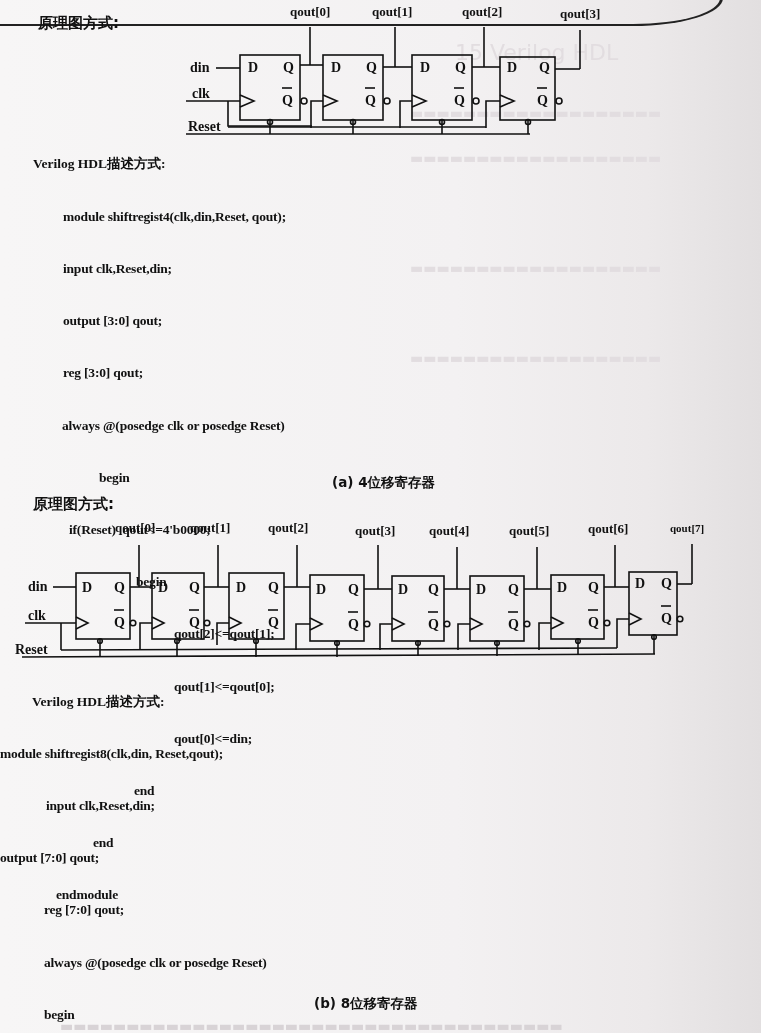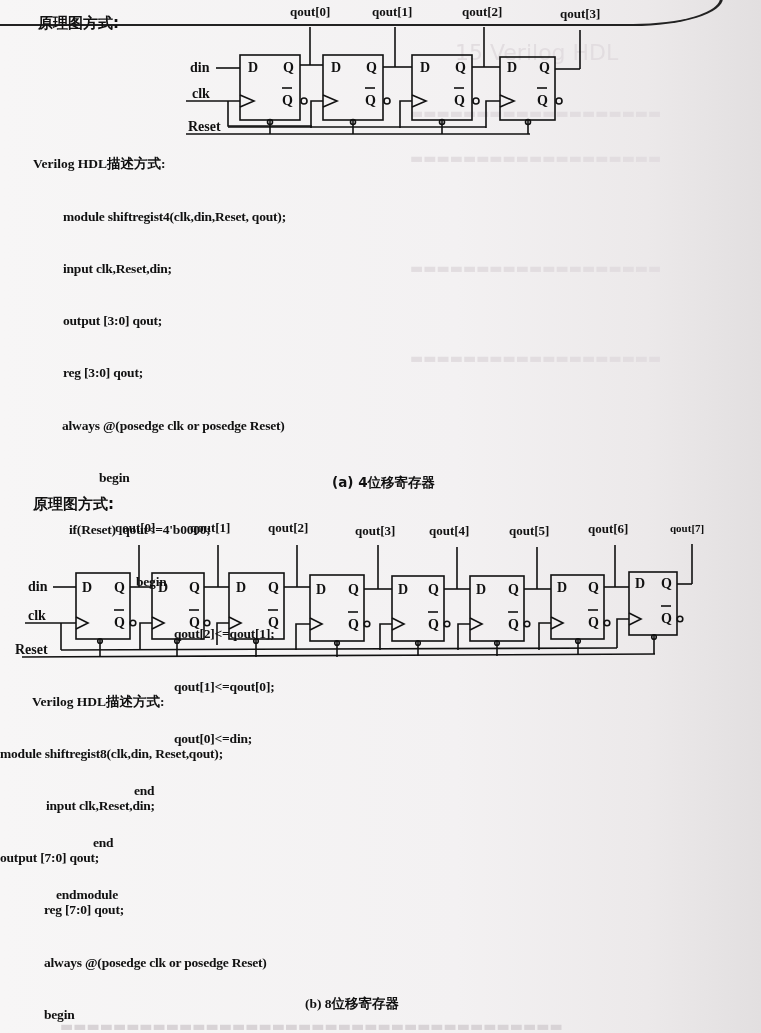--- a/index.html
+++ b/index.html
@@ -281,16 +281,16 @@
     
     
     
     
     
     
     
     
   </div>
 
-  <div class="caption" style="left:305px;top:995px;font-family:Liberation Serif, serif;">(b) 8位移寄存器</div>
+  <div class="caption" style="left:314px;top:995px;">(b) 8位移寄存器</div>
 
   <div class="bleed" style="left:60px;top:1018px;color:#d8d3d6;">▬▬▬▬▬▬▬▬▬▬▬▬▬▬▬▬▬▬▬▬▬▬▬▬▬▬▬▬▬▬▬▬▬▬▬▬▬▬</div>
 </div>
 
 </body></html>

